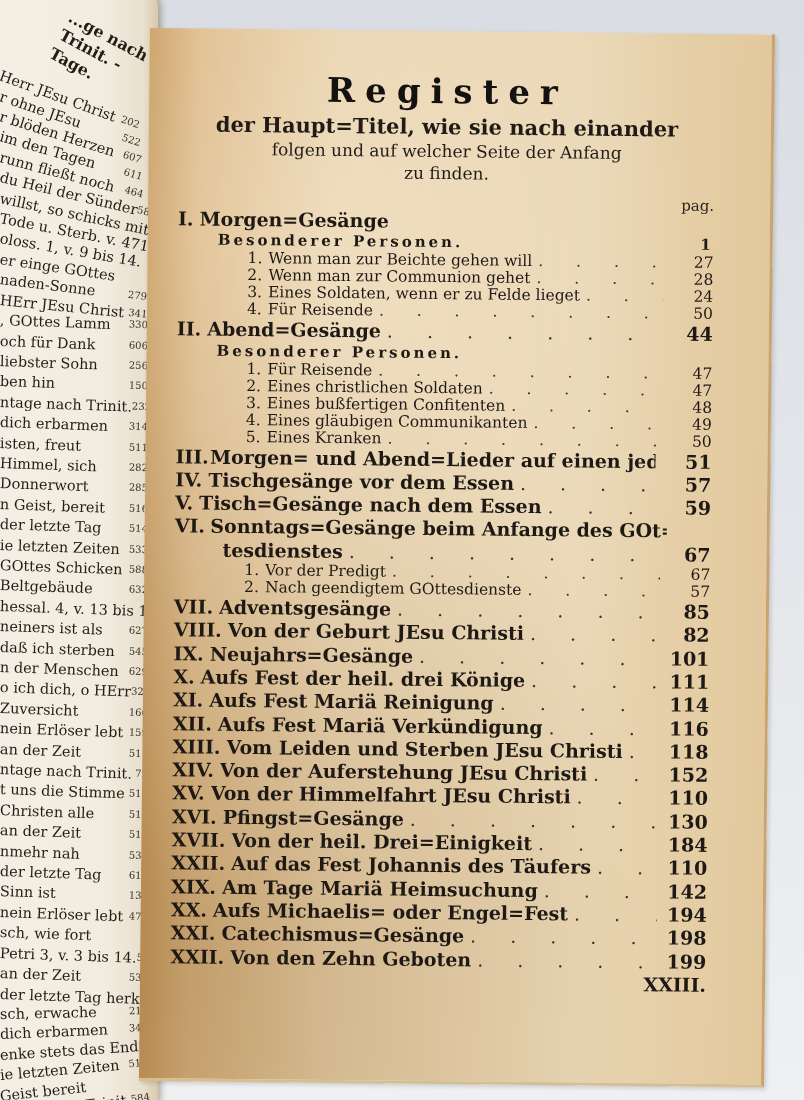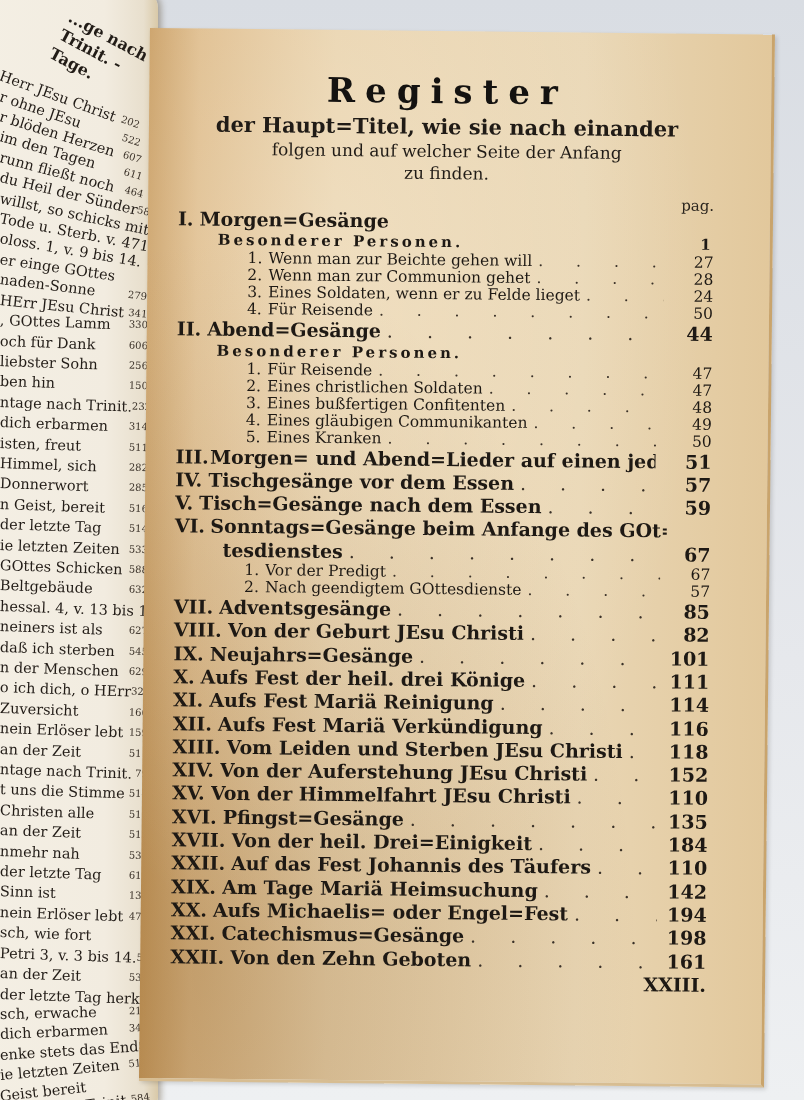--- a/index.html
+++ b/index.html
@@ -448,21 +448,21 @@
         <div class="row">
           <span class="num">XV.</span>
           <span class="label">Von der Himmelfahrt JEsu Christi</span>
           <span class="dots">. . . . . . . . . . . . . . . . . . . . . . . . . . .</span>
           <span class="page">110</span>
         </div>
         <div class="row">
           <span class="num">XVI.</span>
           <span class="label">Pfingst=Gesänge</span>
           <span class="dots">. . . . . . . . . . . . . . . . . . . . . . . . . . .</span>
-          <span class="page">135</span>
+          <span class="page">130</span>
         </div>
         <div class="row">
           <span class="num">XVII.</span>
           <span class="label">Von der heil. Drei=Einigkeit</span>
           <span class="dots">. . . . . . . . . . . . . . . . . . . . . . . . . . .</span>
           <span class="page">184</span>
         </div>
         <div class="row">
           <span class="num">XXII.</span>
           <span class="label">Auf das Fest Johannis des Täufers</span>
@@ -484,20 +484,20 @@
         <div class="row">
           <span class="num">XXI.</span>
           <span class="label">Catechismus=Gesänge</span>
           <span class="dots">. . . . . . . . . . . . . . . . . . . . . . . . . . .</span>
           <span class="page">198</span>
         </div>
         <div class="row">
           <span class="num">XXII.</span>
           <span class="label">Von den Zehn Geboten</span>
           <span class="dots">. . . . . . . . . . . . . . . . . . . . . . . . . . .</span>
-          <span class="page">161</span>
+          <span class="page">199</span>
         </div>
         <div class="row" style="justify-content: flex-end;">
           <span class="page">XXIII.</span>
         </div>
       </div>
   </div>
 </div>
 
 </body></html>

